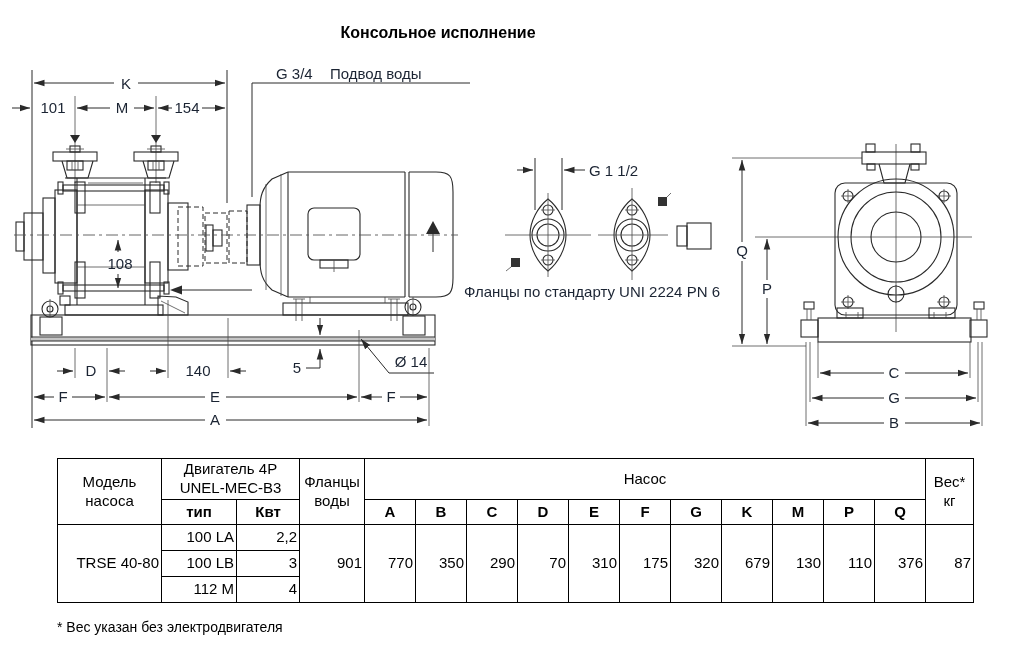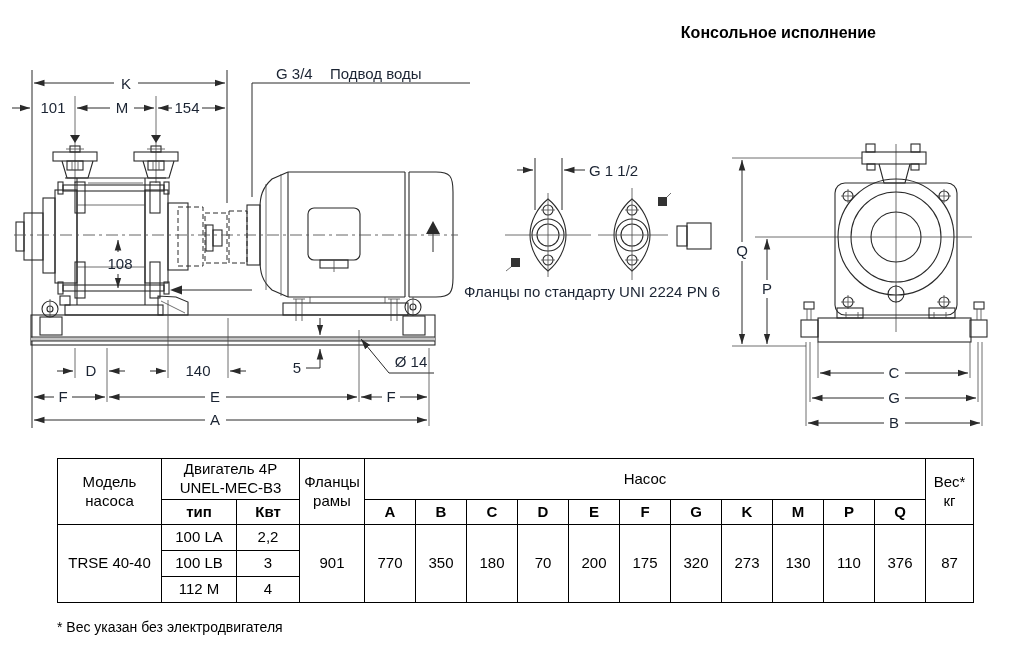--- a/index.html
+++ b/index.html
@@ -1,36 +1,36 @@
 <!DOCTYPE html>
 <html><head>
 <meta charset="utf-8">
 <style>
   html,body{margin:0;padding:0;background:#fff;}
   .stage{position:relative;width:1024px;height:645px;background:#fff;overflow:hidden;
          font-family:"Liberation Sans",sans-serif;color:#111;}
-  .title{position:absolute;top:24px;left:0;width:876px;text-align:right;
+  .title{position:absolute;top:24px;left:0;width:876px;text-align:center;
          font-size:16px;font-weight:bold;color:#000;}
   svg.draw{position:absolute;top:0;left:0;}
   svg .ln{stroke:#2a2a2a;stroke-width:1.1;fill:none;}
   svg .thin{stroke:#4a4a4a;stroke-width:0.8;fill:none;}
   svg .dim{stroke:#2a2a2a;stroke-width:1;fill:none;}
   svg .dash{stroke:#2a2a2a;stroke-width:1;fill:none;stroke-dasharray:5 3;}
   svg .cl{stroke:#555;stroke-width:0.9;fill:none;stroke-dasharray:12 4 3 4;}
   svg .solid{fill:#2a2a2a;stroke:none;}
   svg text{font-family:"Liberation Sans",sans-serif;font-size:15px;fill:#1b2433;}
   svg text.mid{text-anchor:middle;}
   .tbl{position:absolute;left:57px;top:458px;border-collapse:collapse;
        font-size:15px;color:#000;}
   .tbl td{border:1.5px solid #000;text-align:center;vertical-align:middle;
           padding:0 2px;line-height:1.25;}
   .tbl .b{font-weight:bold;}
   .tbl tr.r1 td{height:40px;}
   .tbl tr.r2 td{height:24px;margin-top:40px;}
-  .tbl tr.rd td{height:25px;}
+  .tbl tr.rd td{height:25px;text-align:right;}
   .footnote{position:absolute;left:57px;top:619px;font-size:14px;color:#000;}
 </style>
 </head>
 <body>
 
 <div class="stage">
   <div class="title">Консольное исполнение</div>
 
   <svg class="draw" width="1024" height="645" viewBox="0 0 1024 645">
     <defs>
@@ -317,21 +317,21 @@
       <td rowspan="2">
         <div>Модель</div>
             <div>насоса</div>
       </td>
       <td colspan="2">
         <div>Двигатель 4P</div>
             <div>UNEL-MEC-B3</div>
       </td>
       <td rowspan="2">
         <div>Фланцы</div>
-            <div>рамы</div>
+            <div>воды</div>
       </td>
       <td colspan="11">Насос</td>
       <td rowspan="2">
         <div>Вес*</div>
             <div>кг</div>
       </td>
     </tr>
     <tr class="r2">
       <td class="b">тип</td>
       <td class="b">Квт</td>
@@ -341,32 +341,32 @@
       <td class="b">D</td>
       <td class="b">E</td>
       <td class="b">F</td>
       <td class="b">G</td>
       <td class="b">K</td>
       <td class="b">M</td>
       <td class="b">P</td>
       <td class="b">Q</td>
     </tr>
     <tr class="rd">
-      <td rowspan="3">TRSE 40-40</td>
+      <td rowspan="3">TRSE 40-80</td>
       <td>100 LA</td>
       <td>2,2</td>
       <td rowspan="3">901</td>
       <td rowspan="3">770</td>
       <td rowspan="3">350</td>
-      <td rowspan="3">180</td>
+      <td rowspan="3">290</td>
       <td rowspan="3">70</td>
-      <td rowspan="3">200</td>
+      <td rowspan="3">310</td>
       <td rowspan="3">175</td>
       <td rowspan="3">320</td>
-      <td rowspan="3">273</td>
+      <td rowspan="3">679</td>
       <td rowspan="3">130</td>
       <td rowspan="3">110</td>
       <td rowspan="3">376</td>
       <td rowspan="3">87</td>
     </tr>
     <tr class="rd">
       <td>100 LB</td>
       <td>3</td>
     </tr>
     <tr class="rd">

